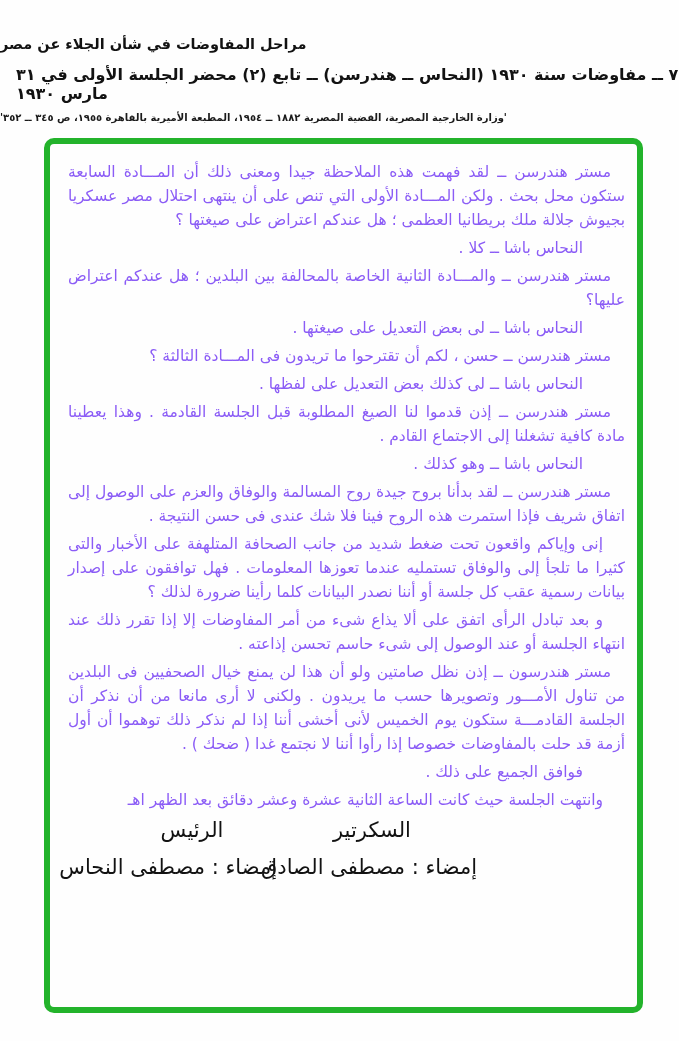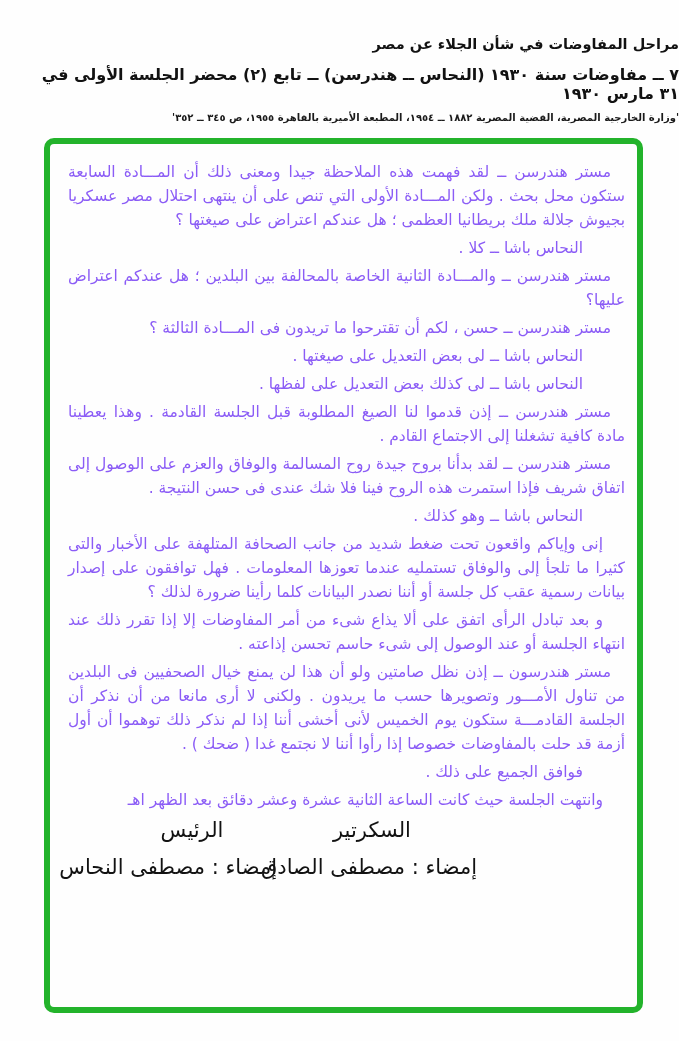--- a/index.html
+++ b/index.html
@@ -6,22 +6,22 @@
   .page{
     position:relative;
     width:679px;height:1041px;
     background:#fefefe;
     font-family:"DejaVu Sans", sans-serif;
     direction:rtl;
     color:#121212;
     overflow:hidden;
   }
   .header{
-    position:absolute;top:36px;left:12px;right:0;
-    text-align:right;
+    position:absolute;top:36px;left:0;right:0;
+    text-align:left;
   }
   .header .h1{font-size:14.5px;font-weight:bold;margin:0 0 13px 0;letter-spacing:0;}
   .header .h2{font-size:16px;font-weight:bold;margin:0 0 9px 16px;}
   .header .h3{font-size:10px;font-weight:bold;margin:0;color:#1a1a1a;}
   .green-box{
     position:absolute;
     top:138px;right:36px;
     width:587px;height:863px;
     border:6px solid #23b32b;
     border-radius:10px;
@@ -59,26 +59,26 @@
     <p class="h1">مراحل المفاوضات في شأن الجلاء عن مصر</p>
     <p class="h2">٧ ــ مفاوضات سنة ١٩٣٠ (النحاس ــ هندرسن) ــ تابع (٢) محضر الجلسة الأولى في ٣١ مارس ١٩٣٠</p>
     <p class="h3">'وزارة الخارجية المصرية، القضية المصرية ١٨٨٢ ــ ١٩٥٤، المطبعة الأميرية بالقاهرة ١٩٥٥، ص ٣٤٥ ــ ٣٥٢'</p>
   </div>
 
   <div class="green-box" style="border-color: rgb(35, 179, 43);">
     <div class="doc-body">
         <p class="para speaker">مستر هندرسن ــ لقد فهمت هذه الملاحظة جيدا ومعنى ذلك أن المـــادة السابعة ستكون محل بحث . ولكن المـــادة الأولى التي تنص على أن ينتهى احتلال مصر عسكريا بجيوش جلالة ملك بريطانيا العظمى ؛ هل عندكم اعتراض على صيغتها ؟</p>
         <p class="para reply">النحاس باشا ــ كلا .</p>
         <p class="para speaker">مستر هندرسن ــ والمـــادة الثانية الخاصة بالمحالفة بين البلدين ؛ هل عندكم اعتراض عليها؟</p>
+        <p class="para reply">النحاس باشا ــ لى بعض التعديل على صيغتها .</p>
         <p class="para speaker">مستر هندرسن ــ حسن ، لكم أن تقترحوا ما تريدون فى المـــادة الثالثة ؟</p>
-        <p class="para reply">النحاس باشا ــ لى بعض التعديل على صيغتها .</p>
         <p class="para reply">النحاس باشا ــ لى كذلك بعض التعديل على لفظها .</p>
         <p class="para speaker">مستر هندرسن ــ إذن قدموا لنا الصيغ المطلوبة قبل الجلسة القادمة . وهذا يعطينا مادة كافية تشغلنا إلى الاجتماع القادم .</p>
+        <p class="para reply">النحاس باشا ــ وهو كذلك .</p>
         <p class="para speaker">مستر هندرسن ــ لقد بدأنا بروح جيدة روح المسالمة والوفاق والعزم على الوصول إلى اتفاق شريف فإذا استمرت هذه الروح فينا فلا شك عندى فى حسن النتيجة .</p>
-        <p class="para reply">النحاس باشا ــ وهو كذلك .</p>
         <p class="para plain">إنى وإياكم واقعون تحت ضغط شديد من جانب الصحافة المتلهفة على الأخبار والتى كثيرا ما تلجأ إلى والوفاق تستمليه عندما تعوزها المعلومات . فهل توافقون على إصدار بيانات رسمية عقب كل جلسة أو أننا نصدر البيانات كلما رأينا ضرورة لذلك ؟</p>
         <p class="para plain">و بعد تبادل الرأى اتفق على ألا يذاع شىء من أمر المفاوضات إلا إذا تقرر ذلك عند انتهاء الجلسة أو عند الوصول إلى شىء حاسم تحسن إذاعته .</p>
         <p class="para speaker">مستر هندرسون ــ إذن نظل صامتين ولو أن هذا لن يمنع خيال الصحفيين فى البلدين من تناول الأمـــور وتصويرها حسب ما يريدون . ولكنى لا أرى مانعا من أن نذكر أن الجلسة القادمـــة ستكون يوم الخميس لأنى أخشى أننا إذا لم نذكر ذلك توهموا أن أول أزمة قد حلت بالمفاوضات خصوصا إذا رأوا أننا لا نجتمع غدا ( ضحك ) .</p>
         <p class="para reply">فوافق الجميع على ذلك .</p>
         <p class="para plain">وانتهت الجلسة حيث كانت الساعة الثانية عشرة وعشر دقائق بعد الظهر اهـ</p>
       </div>
 
     <div class="signatures">
       <div class="sign-col secretary">
         <div class="sign-title">السكرتير</div>

